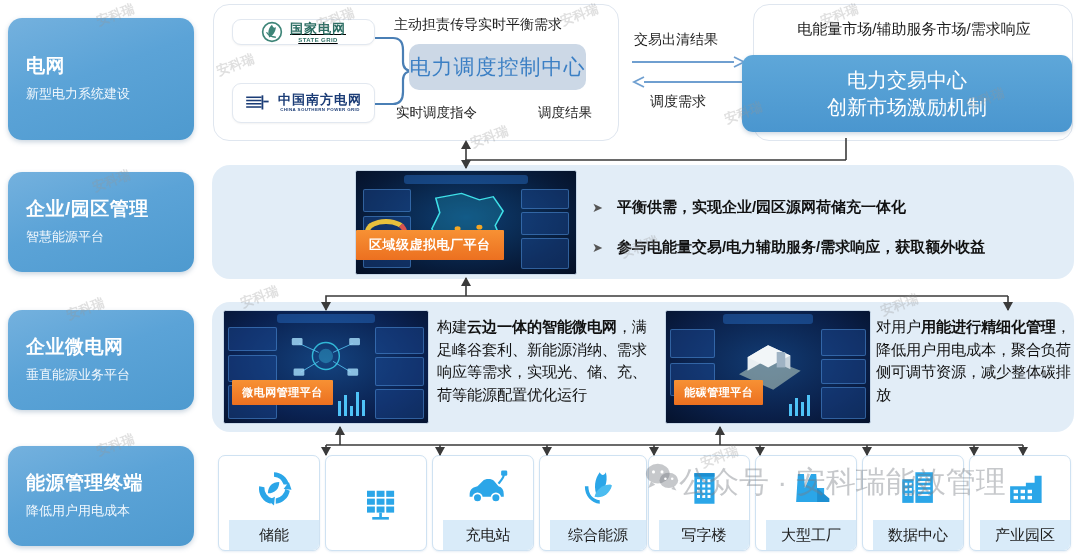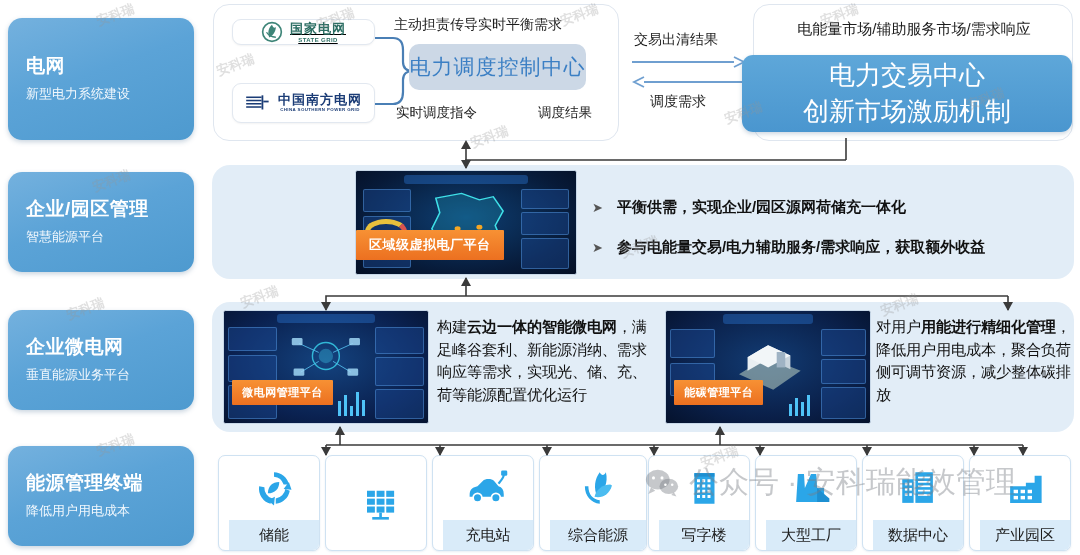--- a/index.html
+++ b/index.html
@@ -62,21 +62,21 @@
   .exch-head {
     position: absolute; font-size: 15px; color: #1d1d1d; white-space: nowrap;
     text-align:center;
   }
   .trade-box {
     position:absolute;
     background: linear-gradient(180deg,#5ea7d9 0%, #4a96cf 100%);
     border-radius: 11px;
     color:#fff; display:flex; flex-direction:column;
     align-items:center; justify-content:center; line-height:1.35;
-    font-size: 26px;
+    font-size: 20px;
     box-shadow: 0 2px 4px rgba(60,100,140,.25);
   }
 
   
   .row-panel {
     position: absolute;
     background: #e2edf7;
     border-radius: 18px;
   }
 
@@ -146,21 +146,21 @@
   
   .wm {
     position:absolute; color: rgba(150,150,150,.30); font-size: 13px;
     transform: rotate(-20deg); pointer-events:none; user-select:none;
     white-space:nowrap; font-weight: bold;
   }
   .wm-big {
     position:absolute; left: 645px; top: 462px;
     font-size: 30px; color: rgba(120,125,130,.42);
     white-space:nowrap; pointer-events:none; user-select:none;
-    display:flex; align-items:center; gap:10px;
+    display:flex; align-items:flex-start; gap:0;
   }
 </style>
 </head>
 <body>
 
 <div id="root">
 
   <div class="side-card" style="left:8px; top:18px; width:186px; height:122px;">
     <div class="sc-title">电网</div>
     <div class="sc-sub">新型电力系统建设</div>

